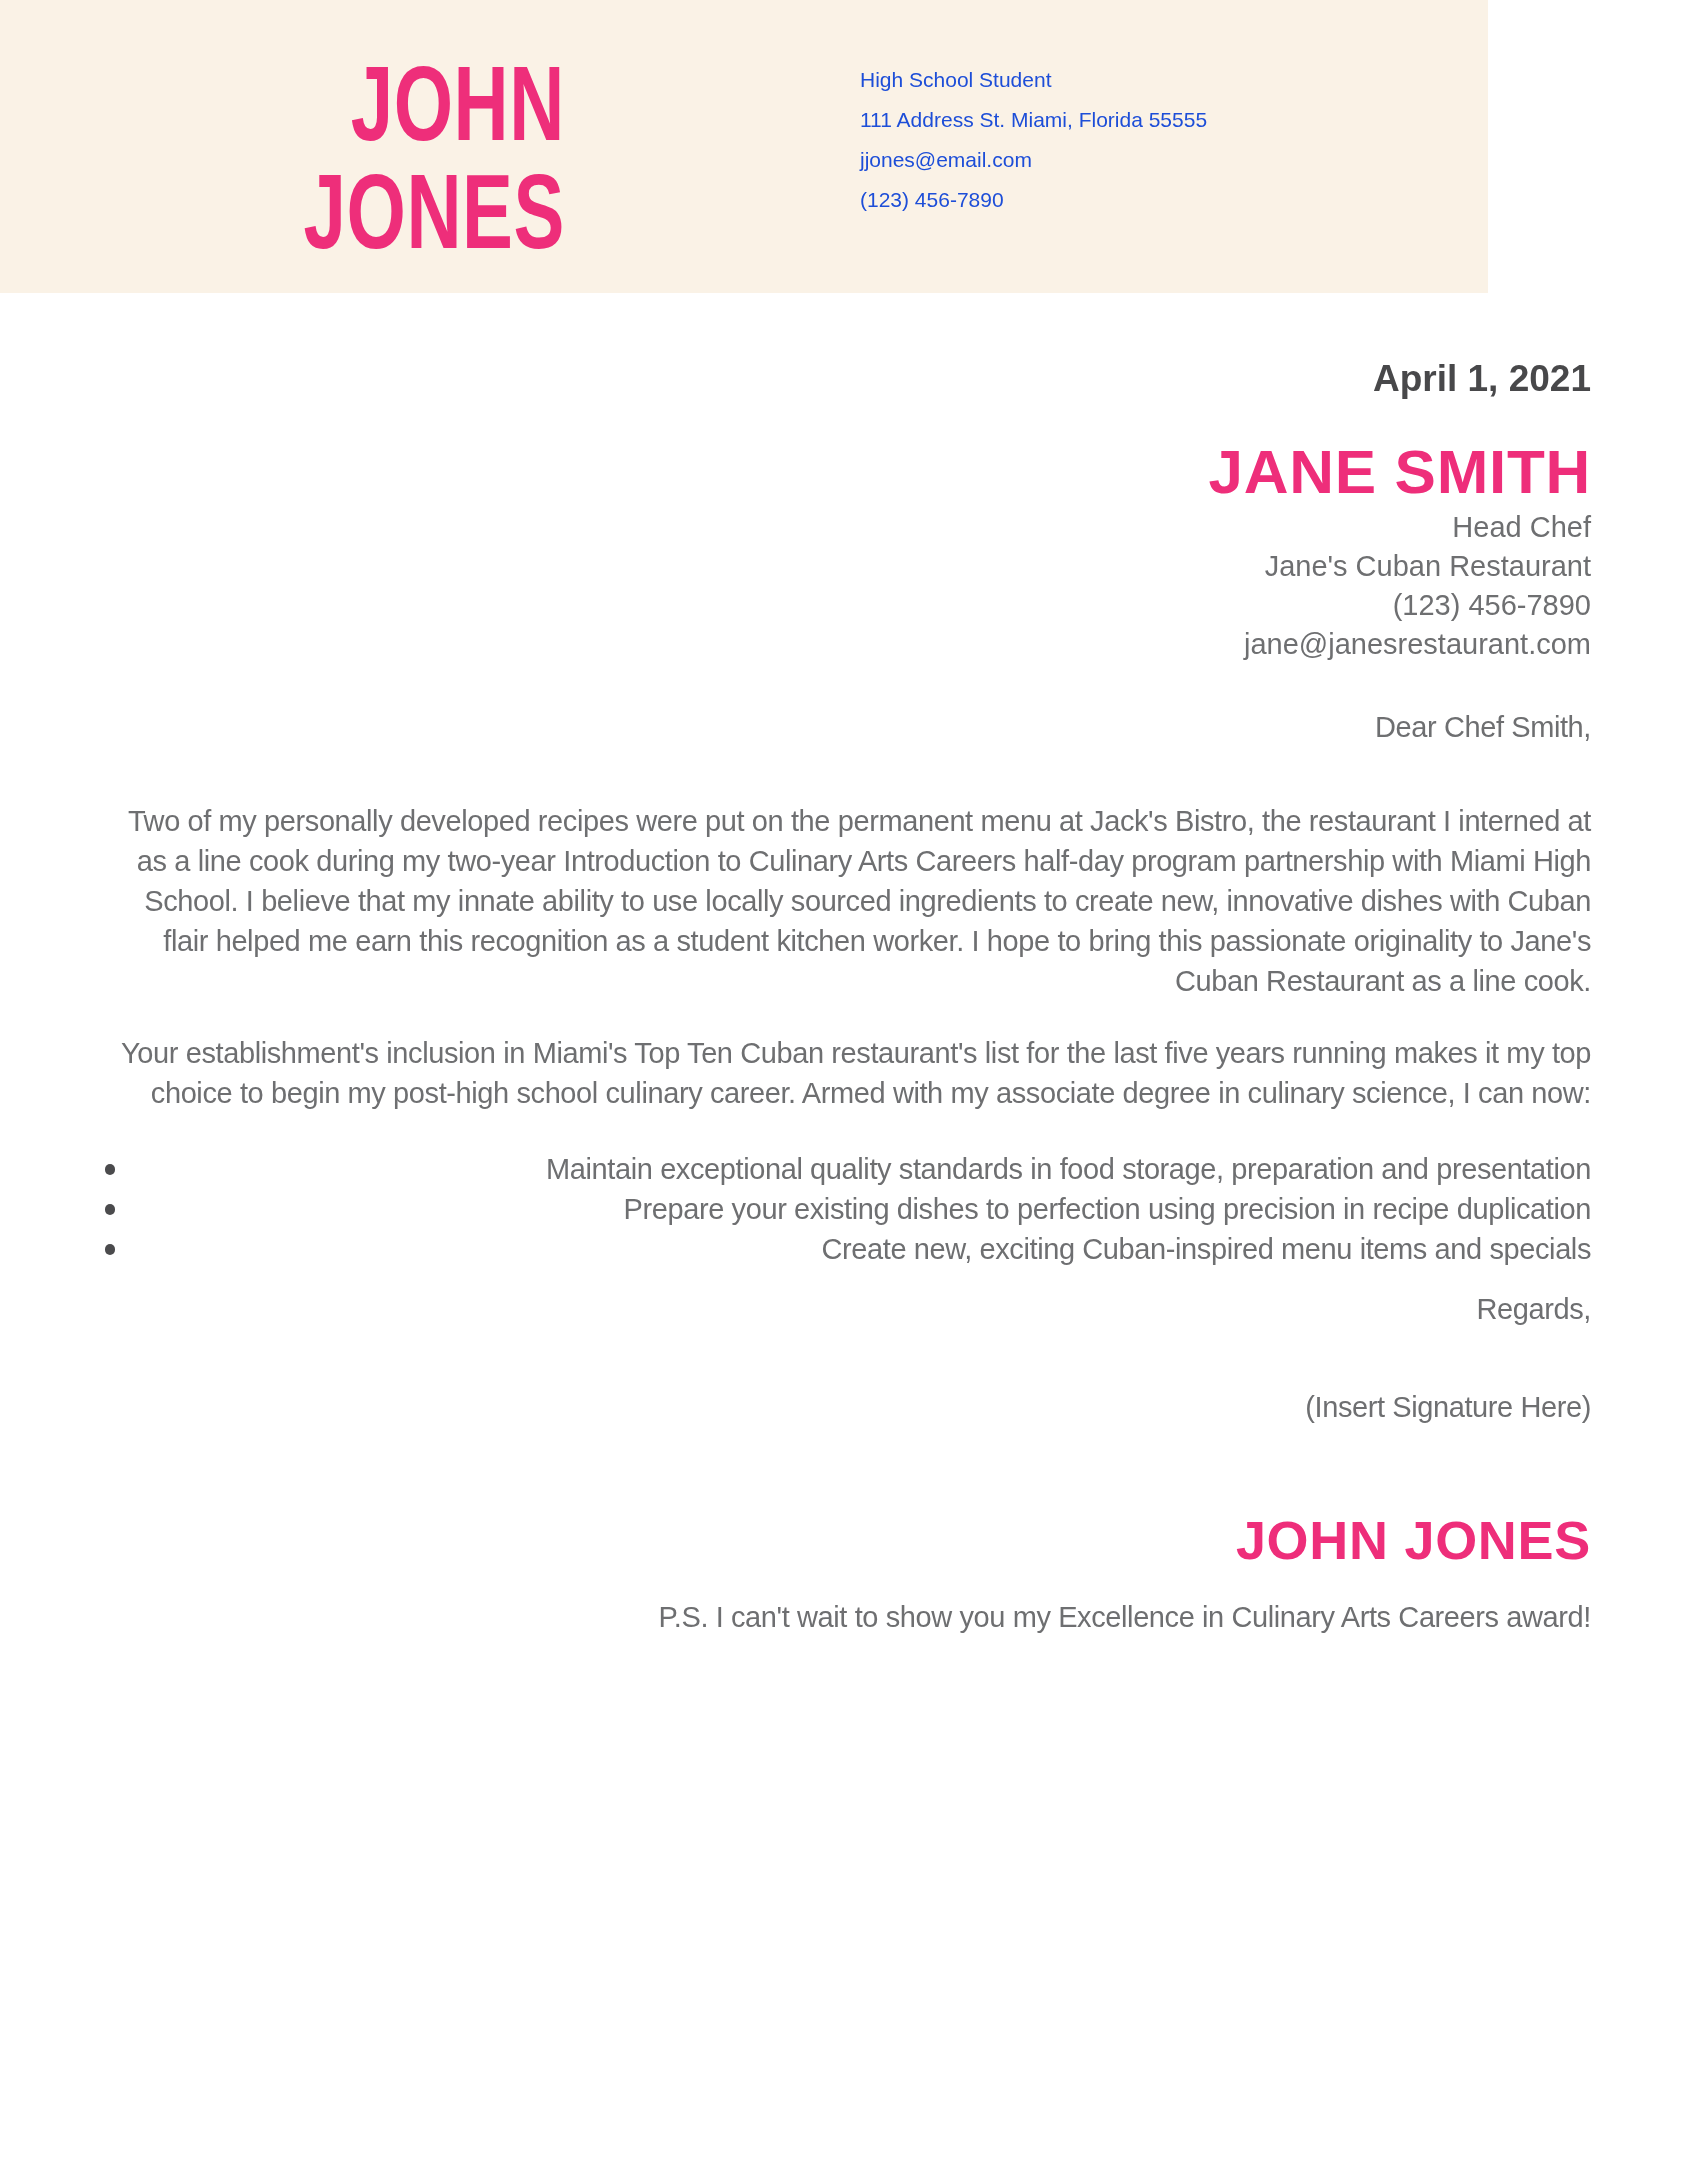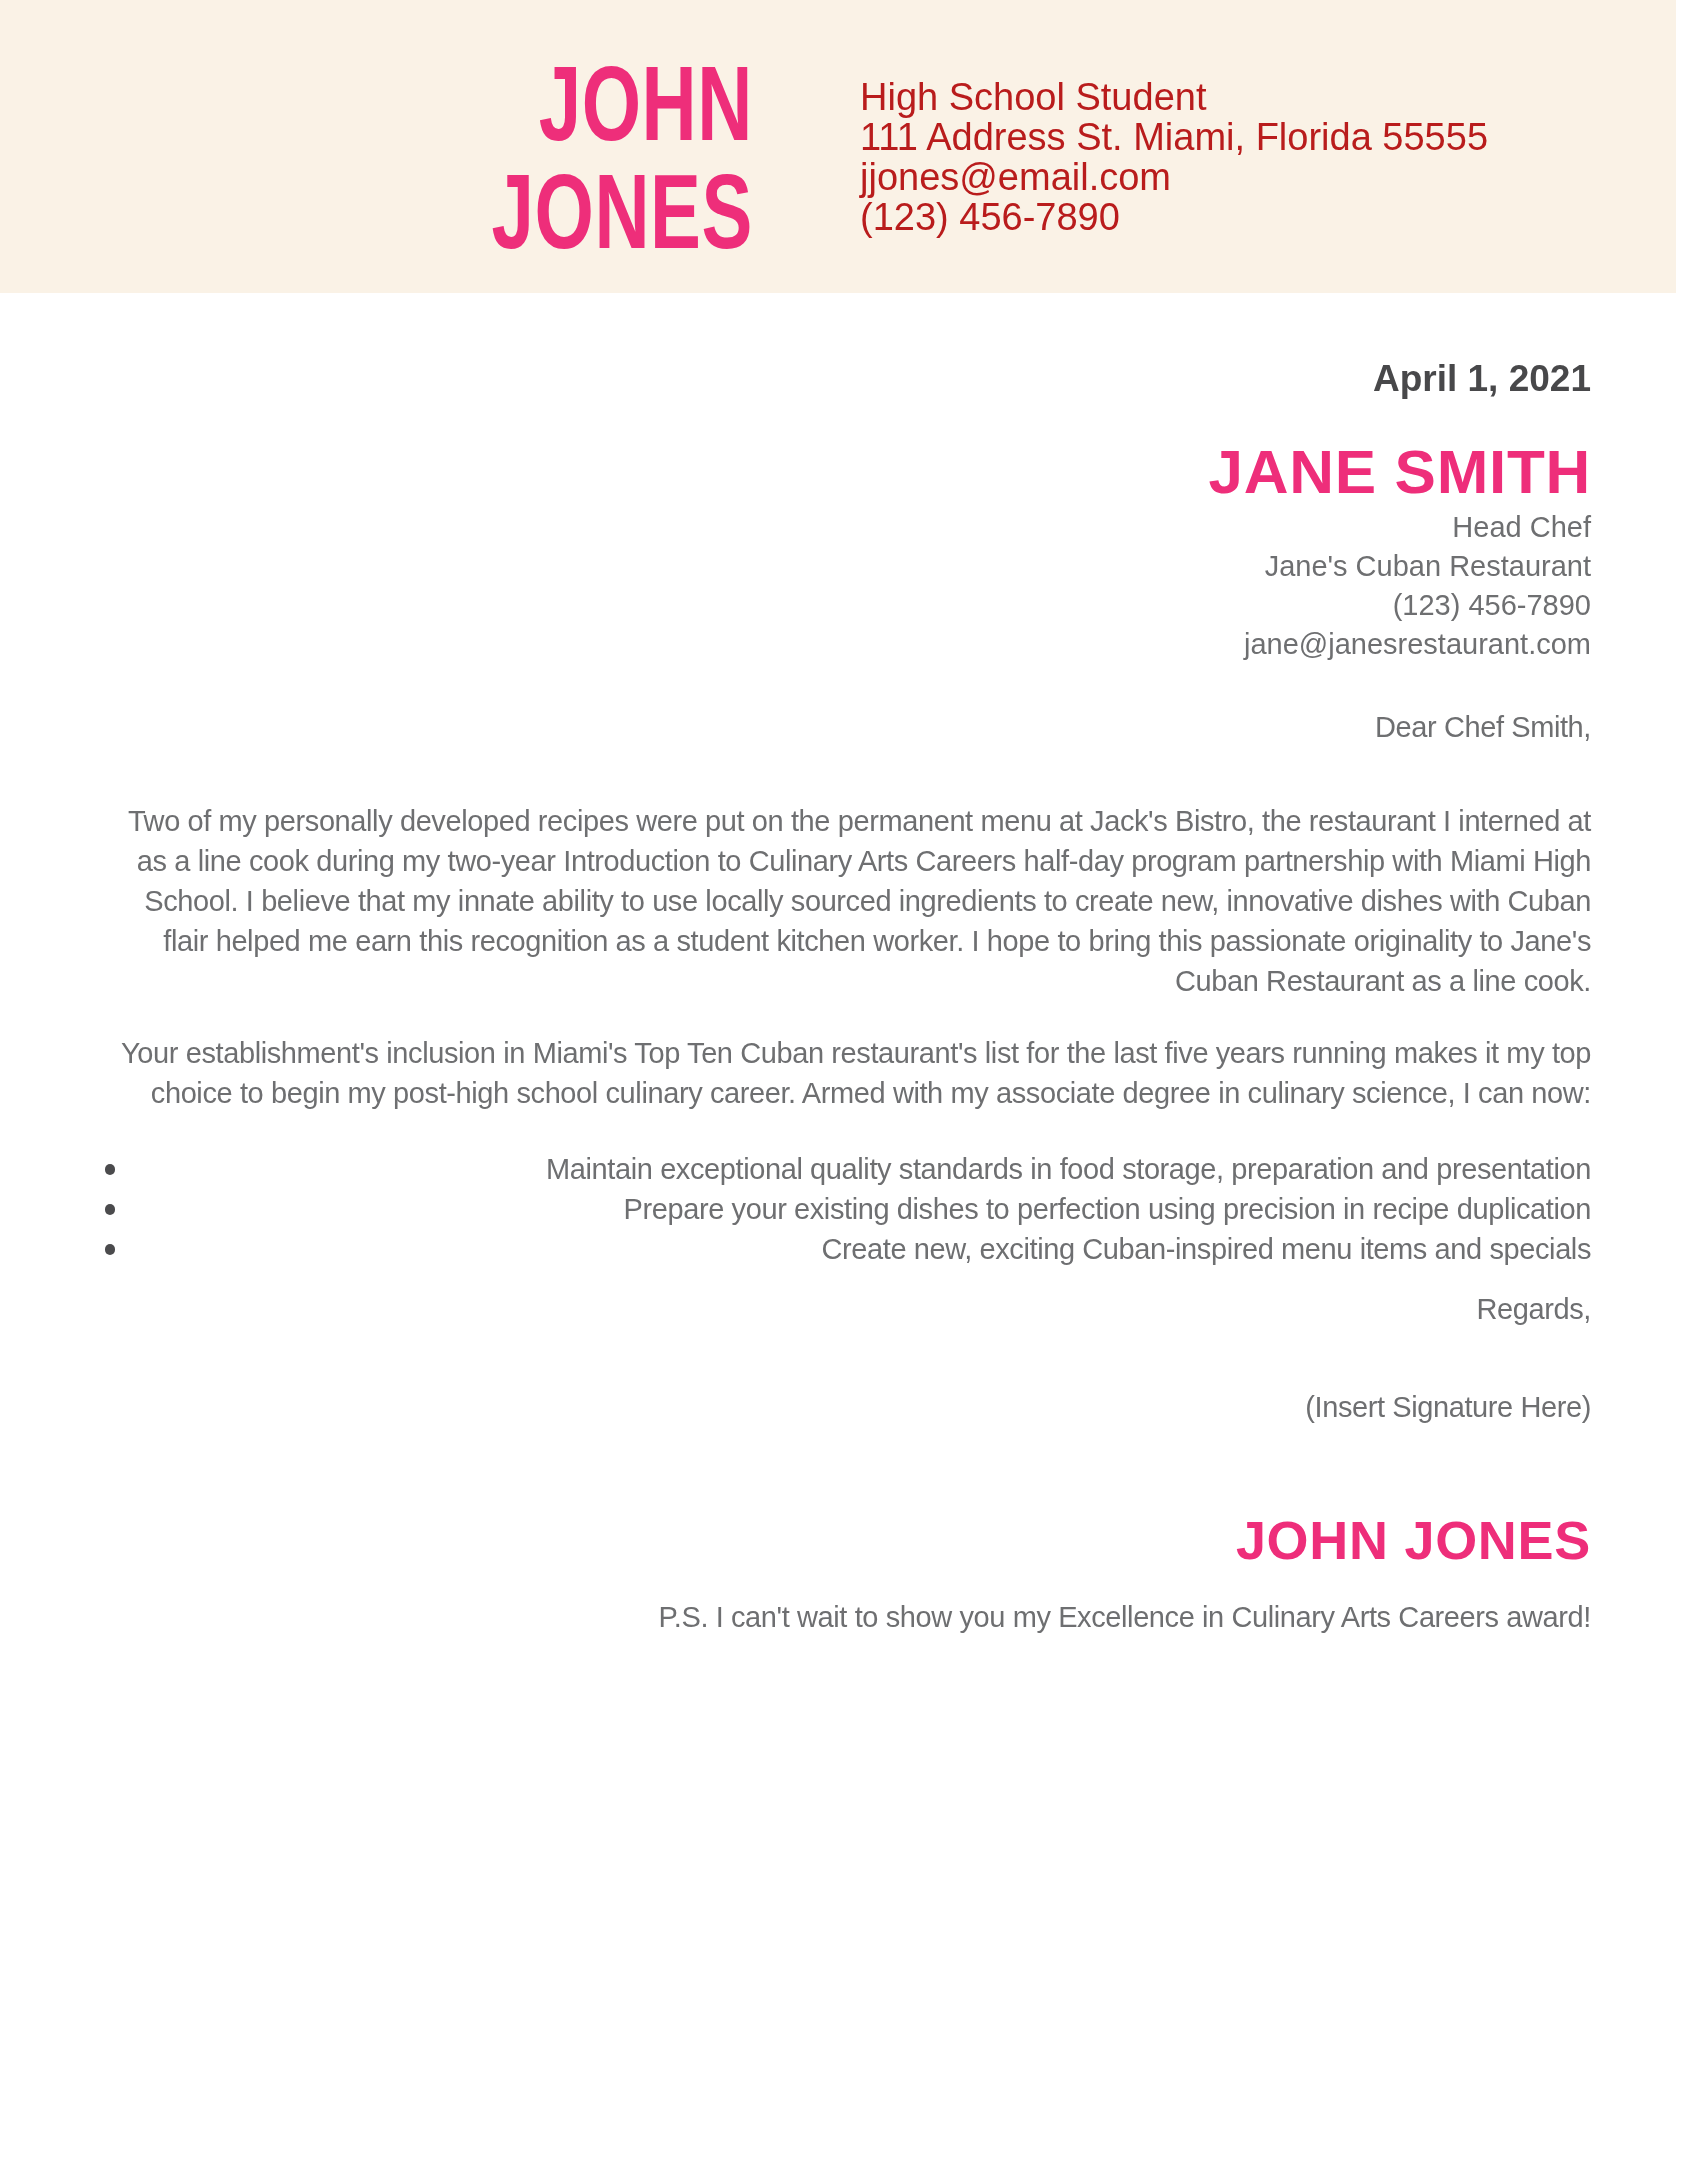--- a/index.html
+++ b/index.html
@@ -11,39 +11,39 @@
   }
   #page {
     width: 1687px; height: 2183px;
     position: relative;
     overflow: hidden;
   }
 
   
   .header {
     position: absolute; left: 0; top: 0;
-    width: 1676px; height: 293px;
+    width: 1488px; height: 293px;
     background: #faf2e6;
   }
   .header-name {
     position: absolute; top: 49px; right: 923px;
     text-align: right;
     color: #ee2e7a;
     font-weight: bold;
     font-size: 106px;
     line-height: 108px;
     letter-spacing: 0.7px;
     transform: scaleX(0.72);
     transform-origin: right top;
     white-space: nowrap;
   }
   .header-contact {
-    position: absolute; left: 860px; top: 77px;
-    color: #b91c1c;
-    font-size: 38px;
+    position: absolute; left: 860px; top: 60px;
+    color: #1d4ed8;
+    font-size: 21px;
     line-height: 40px;
   }
 
   
   .main {
     position: absolute; left: 0; top: 293px;
     width: 1687px;
     padding: 0 96px;
     box-sizing: border-box;
     text-align: right;

